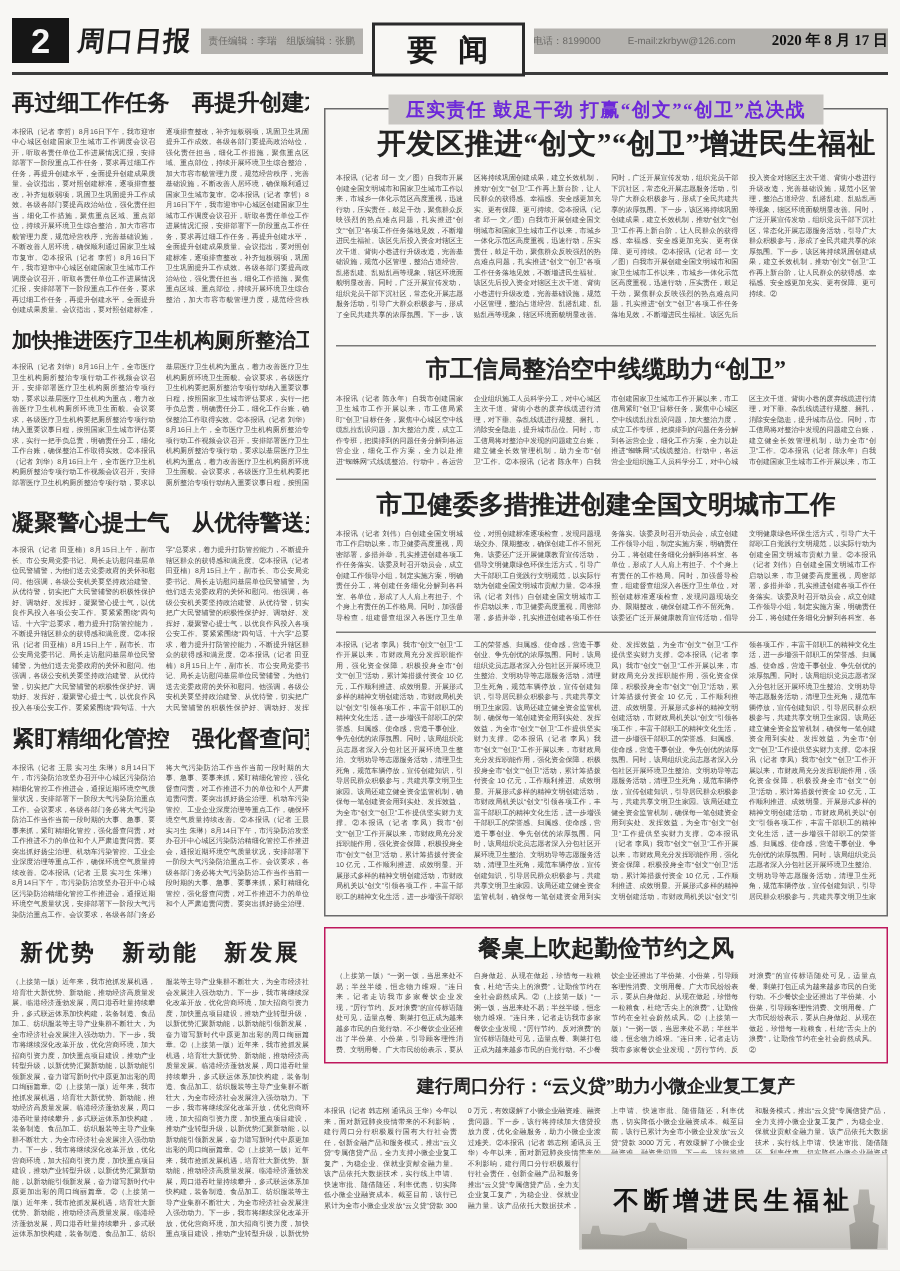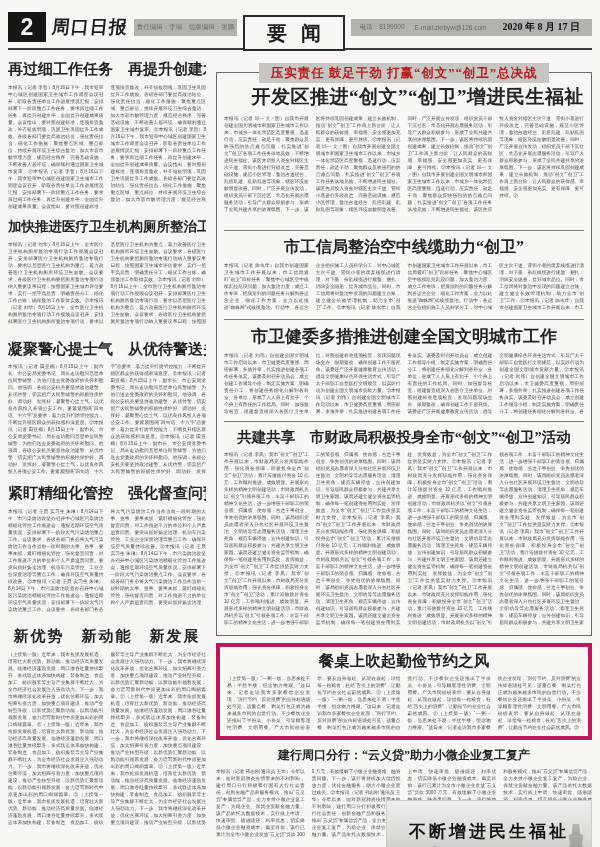--- a/index.html
+++ b/index.html
@@ -24,21 +24,21 @@
     font-weight:bold; font-size:18px; color:#1e1e1e; letter-spacing:1px;
     transform:skewX(-6deg); flex:0 0 auto; white-space:nowrap;
   }
   .graybar {
     height:17px; background:#b4b2ae; color:#6b6a67;
     font-family:"Liberation Sans", sans-serif; font-size:6.5px;
     display:flex; align-items:center; justify-content:center; gap:10px;
     overflow:hidden; white-space:nowrap;
   }
   .graybar.left { flex:1 1 auto; }
-  .graybar.right { flex:1.6 1 auto; justify-content:flex-end; padding-right:12px; }
+  .graybar.right { flex:1.6 1 auto; justify-content:space-between; padding-right:0; }
   .section-box {
     position:relative; z-index:2; flex:0 0 auto;
     width:102px; height:36px; margin-bottom:-12px;
     border:2px solid #2b2b2b; background:#f8f7f4;
     display:flex; align-items:center; justify-content:center;
     font-size:20px; font-weight:bold; letter-spacing:14px; text-indent:14px;
     color:#1c1c1c;
   }
   .date { color:#111; font-weight:bold; font-size:10px; font-family:"Liberation Serif",serif; margin-left:6px; }
   
@@ -61,36 +61,36 @@
   .l-art { margin-bottom:9px; }
   .l-art .atitle { font-size:15px; margin:2px 0 5px 0; }
   .l-art.small .atitle { font-size:13.5px; }
   
   .main-box {
     border:1px solid #6b6b6b; margin-top:14px; padding:0 7px 4px 7px;
     background:#f8f7f4;
   }
   .kicker-wrap { text-align:center; margin-top:-10px; margin-bottom:2px; }
   .kicker {
-    display:inline-block; background:#c8c6c2; color:#b91c1c;
+    display:inline-block; background:#c8c6c2; color:#6d28d9;
     font-weight:bold; font-size:12.5px; letter-spacing:1px;
     padding:2px 12px; line-height:1.3;
   }
   .headline-a { font-size:19px; margin:2px 0 6px 0; letter-spacing:0.5px;text-align:right; }
   .sec { border-top:1px solid #7a7a78; margin-top:5px; padding-top:4px; }
   .headline-b { font-size:16px; margin:2px 0 5px 0; }
   .headline-c { font-size:17px; margin:2px 0 5px 0; }
   .headline-d { font-size:14.5px; margin:2px 0 5px 0; }
   .bodyA { height:110px; }
   .bodyB { height:52px; }
   .bodyC { height:64px; }
   .bodyD { height:180px; }
   
   .canteen-box {
-    border:4px solid #be185d; margin-top:7px; padding:4px 7px 5px 7px;
+    border:1px solid #be185d; margin-top:7px; padding:4px 7px 5px 7px;
   }
   .canteen-box .atitle { font-size:15.5px; margin-bottom:4px; }
   .canteen-body { height:56px; }
   
   .bank { position:relative; margin-top:8px; height:118px; }
   .bank .atitle { font-size:12px; margin:2px 0 5px 0; }
   .bank-body { height:88px; }
   
   .banner {
     position:absolute; right:0; bottom:2px; width:206px; height:64px;
@@ -179,21 +179,20 @@
           <div class="atitle headline-b">市工信局整治空中线缆助力“创卫”</div>
           <div class="body cols4 bodyB">本报讯（记者 陈永年）自我市创建国家卫生城市工作开展以来，市工信局紧盯“创卫”目标任务，聚焦中心城区空中线缆乱拉乱设问题，加大整治力度，成立工作专班，把摸排到的问题任务分解到各运营企业，细化工作方案，全力以赴推进“蜘蛛网”式线缆整治。行动中，各运营企业组织施工人员科学分工，对中心城区主次干道、背街小巷的废弃线缆进行清理，对下垂、杂乱线缆进行规整、捆扎，消除安全隐患，提升城市品位。同时，市工信局将对整治中发现的问题建立台账，建立健全长效管理机制，助力全市“创卫”工作。②本报讯（记者 陈永年）自我市创建国家卫生城市工作开展以来，市工信局紧盯“创卫”目标任务，聚焦中心城区空中线缆乱拉乱设问题，加大整治力度，成立工作专班，把摸排到的问题任务分解到各运营企业，细化工作方案，全力以赴推进“蜘蛛网”式线缆整治。行动中，各运营企业组织施工人员科学分工，对中心城区主次干道、背街小巷的废弃线缆进行清理，对下垂、杂乱线缆进行规整、捆扎，消除安全隐患，提升城市品位。同时，市工信局将对整治中发现的问题建立台账，建立健全长效管理机制，助力全市“创卫”工作。②本报讯（记者 陈永年）自我市创建国家卫生城市工作开展以来，市工信局紧盯“创卫”目标任务，聚焦中心城区空中线缆乱拉乱设问题，加大整治力度，成立工作专班，把摸排到的问题任务分解到各运营企业，细化工作方案，全力以赴推进“蜘蛛网”式线缆整治。行动中，各运营企业组织施工人员科学分工，对中心城区主次干道、背街小巷的废弃线缆进行清理，对下垂、杂乱线缆进行规整、捆扎，消除安全隐患，提升城市品位。同时，市工信局将对整治中发现的问题建立台账，建立健全长效管理机制，助力全市“创卫”工作。②</div>
         </div>
 
         <div class="sec">
           <div class="atitle headline-c">市卫健委多措推进创建全国文明城市工作</div>
           <div class="body cols4 bodyC">本报讯（记者 刘伟）自创建全国文明城市工作启动以来，市卫健委高度重视，周密部署，多措并举，扎实推进创建各项工作任务落实。该委及时召开动员会，成立创建工作领导小组，制定实施方案，明确责任分工，将创建任务细化分解到各科室、各单位，形成了人人肩上有担子、个个身上有责任的工作格局。同时，加强督导检查，组建督查组深入各医疗卫生单位，对照创建标准逐项检查，发现问题现场交办、限期整改，确保创建工作不留死角。该委还广泛开展健康教育宣传活动，倡导文明健康绿色环保生活方式，引导广大干部职工自觉践行文明规范，以实际行动为创建全国文明城市贡献力量。②本报讯（记者 刘伟）自创建全国文明城市工作启动以来，市卫健委高度重视，周密部署，多措并举，扎实推进创建各项工作任务落实。该委及时召开动员会，成立创建工作领导小组，制定实施方案，明确责任分工，将创建任务细化分解到各科室、各单位，形成了人人肩上有担子、个个身上有责任的工作格局。同时，加强督导检查，组建督查组深入各医疗卫生单位，对照创建标准逐项检查，发现问题现场交办、限期整改，确保创建工作不留死角。该委还广泛开展健康教育宣传活动，倡导文明健康绿色环保生活方式，引导广大干部职工自觉践行文明规范，以实际行动为创建全国文明城市贡献力量。②本报讯（记者 刘伟）自创建全国文明城市工作启动以来，市卫健委高度重视，周密部署，多措并举，扎实推进创建各项工作任务落实。该委及时召开动员会，成立创建工作领导小组，制定实施方案，明确责任分工，将创建任务细化分解到各科室、各单位，形成了人人肩上有担子、个个身上有责任的工作格局。同时，加强督导检查，组建督查组深入各医疗卫生单位，对照创建标准逐项检查，发现问题现场交办、限期整改，确保创建工作不留死角。该委还广泛开展健康教育宣传活动，倡导文明健康绿色环保生活方式，引导广大干部职工自觉践行文明规范，以实际行动为创建全国文明城市贡献力量。②</div>
         </div>
 
         <div class="sec">
-          <div class="atitle headline-d">共建共享　市财政局积极投身全市“创文”“创卫”活动</div>
           <div class="body cols4 bodyD">本报讯（记者 李凤）我市“创文”“创卫”工作开展以来，市财政局充分发挥职能作用，强化资金保障，积极投身全市“创文”“创卫”活动，累计筹措拨付资金 10 亿元，工作顺利推进、成效明显。开展形式多样的精神文明创建活动，市财政局机关以“创文”引领各项工作，丰富干部职工的精神文化生活，进一步增强干部职工的荣誉感、归属感、使命感，营造干事创业、争先创优的浓厚氛围。同时，该局组织党员志愿者深入分包社区开展环境卫生整治、文明劝导等志愿服务活动，清理卫生死角，规范车辆停放，宣传创建知识，引导居民群众积极参与，共建共享文明卫生家园。该局还建立健全资金监管机制，确保每一笔创建资金用到实处、发挥效益，为全市“创文”“创卫”工作提供坚实财力支撑。②本报讯（记者 李凤）我市“创文”“创卫”工作开展以来，市财政局充分发挥职能作用，强化资金保障，积极投身全市“创文”“创卫”活动，累计筹措拨付资金 10 亿元，工作顺利推进、成效明显。开展形式多样的精神文明创建活动，市财政局机关以“创文”引领各项工作，丰富干部职工的精神文化生活，进一步增强干部职工的荣誉感、归属感、使命感，营造干事创业、争先创优的浓厚氛围。同时，该局组织党员志愿者深入分包社区开展环境卫生整治、文明劝导等志愿服务活动，清理卫生死角，规范车辆停放，宣传创建知识，引导居民群众积极参与，共建共享文明卫生家园。该局还建立健全资金监管机制，确保每一笔创建资金用到实处、发挥效益，为全市“创文”“创卫”工作提供坚实财力支撑。②本报讯（记者 李凤）我市“创文”“创卫”工作开展以来，市财政局充分发挥职能作用，强化资金保障，积极投身全市“创文”“创卫”活动，累计筹措拨付资金 10 亿元，工作顺利推进、成效明显。开展形式多样的精神文明创建活动，市财政局机关以“创文”引领各项工作，丰富干部职工的精神文化生活，进一步增强干部职工的荣誉感、归属感、使命感，营造干事创业、争先创优的浓厚氛围。同时，该局组织党员志愿者深入分包社区开展环境卫生整治、文明劝导等志愿服务活动，清理卫生死角，规范车辆停放，宣传创建知识，引导居民群众积极参与，共建共享文明卫生家园。该局还建立健全资金监管机制，确保每一笔创建资金用到实处、发挥效益，为全市“创文”“创卫”工作提供坚实财力支撑。②本报讯（记者 李凤）我市“创文”“创卫”工作开展以来，市财政局充分发挥职能作用，强化资金保障，积极投身全市“创文”“创卫”活动，累计筹措拨付资金 10 亿元，工作顺利推进、成效明显。开展形式多样的精神文明创建活动，市财政局机关以“创文”引领各项工作，丰富干部职工的精神文化生活，进一步增强干部职工的荣誉感、归属感、使命感，营造干事创业、争先创优的浓厚氛围。同时，该局组织党员志愿者深入分包社区开展环境卫生整治、文明劝导等志愿服务活动，清理卫生死角，规范车辆停放，宣传创建知识，引导居民群众积极参与，共建共享文明卫生家园。该局还建立健全资金监管机制，确保每一笔创建资金用到实处、发挥效益，为全市“创文”“创卫”工作提供坚实财力支撑。②本报讯（记者 李凤）我市“创文”“创卫”工作开展以来，市财政局充分发挥职能作用，强化资金保障，积极投身全市“创文”“创卫”活动，累计筹措拨付资金 10 亿元，工作顺利推进、成效明显。开展形式多样的精神文明创建活动，市财政局机关以“创文”引领各项工作，丰富干部职工的精神文化生活，进一步增强干部职工的荣誉感、归属感、使命感，营造干事创业、争先创优的浓厚氛围。同时，该局组织党员志愿者深入分包社区开展环境卫生整治、文明劝导等志愿服务活动，清理卫生死角，规范车辆停放，宣传创建知识，引导居民群众积极参与，共建共享文明卫生家园。该局还建立健全资金监管机制，确保每一笔创建资金用到实处、发挥效益，为全市“创文”“创卫”工作提供坚实财力支撑。②本报讯（记者 李凤）我市“创文”“创卫”工作开展以来，市财政局充分发挥职能作用，强化资金保障，积极投身全市“创文”“创卫”活动，累计筹措拨付资金 10 亿元，工作顺利推进、成效明显。开展形式多样的精神文明创建活动，市财政局机关以“创文”引领各项工作，丰富干部职工的精神文化生活，进一步增强干部职工的荣誉感、归属感、使命感，营造干事创业、争先创优的浓厚氛围。同时，该局组织党员志愿者深入分包社区开展环境卫生整治、文明劝导等志愿服务活动，清理卫生死角，规范车辆停放，宣传创建知识，引导居民群众积极参与，共建共享文明卫生家园。该局还建立健全资金监管机制，确保每一笔创建资金用到实处、发挥效益，为全市“创文”“创卫”工作提供坚实财力支撑。②</div>
         </div>
       </div>
 
       <div class="canteen-box">
         <div class="atitle">餐桌上吹起勤俭节约之风</div>
         <div class="body cols4 canteen-body">（上接第一版）“一粥一饭，当思来处不易；半丝半缕，恒念物力维艰。”连日来，记者走访我市多家餐饮企业发现，“厉行节约、反对浪费”的宣传标语随处可见，适量点餐、剩菜打包正成为越来越多市民的自觉行动。不少餐饮企业还推出了半份菜、小份菜，引导顾客理性消费、文明用餐。广大市民纷纷表示，要从自身做起、从现在做起，珍惜每一粒粮食，杜绝“舌尖上的浪费”，让勤俭节约在全社会蔚然成风。②（上接第一版）“一粥一饭，当思来处不易；半丝半缕，恒念物力维艰。”连日来，记者走访我市多家餐饮企业发现，“厉行节约、反对浪费”的宣传标语随处可见，适量点餐、剩菜打包正成为越来越多市民的自觉行动。不少餐饮企业还推出了半份菜、小份菜，引导顾客理性消费、文明用餐。广大市民纷纷表示，要从自身做起、从现在做起，珍惜每一粒粮食，杜绝“舌尖上的浪费”，让勤俭节约在全社会蔚然成风。②（上接第一版）“一粥一饭，当思来处不易；半丝半缕，恒念物力维艰。”连日来，记者走访我市多家餐饮企业发现，“厉行节约、反对浪费”的宣传标语随处可见，适量点餐、剩菜打包正成为越来越多市民的自觉行动。不少餐饮企业还推出了半份菜、小份菜，引导顾客理性消费、文明用餐。广大市民纷纷表示，要从自身做起、从现在做起，珍惜每一粒粮食，杜绝“舌尖上的浪费”，让勤俭节约在全社会蔚然成风。②</div>
       </div>
 
       <div class="bank">

